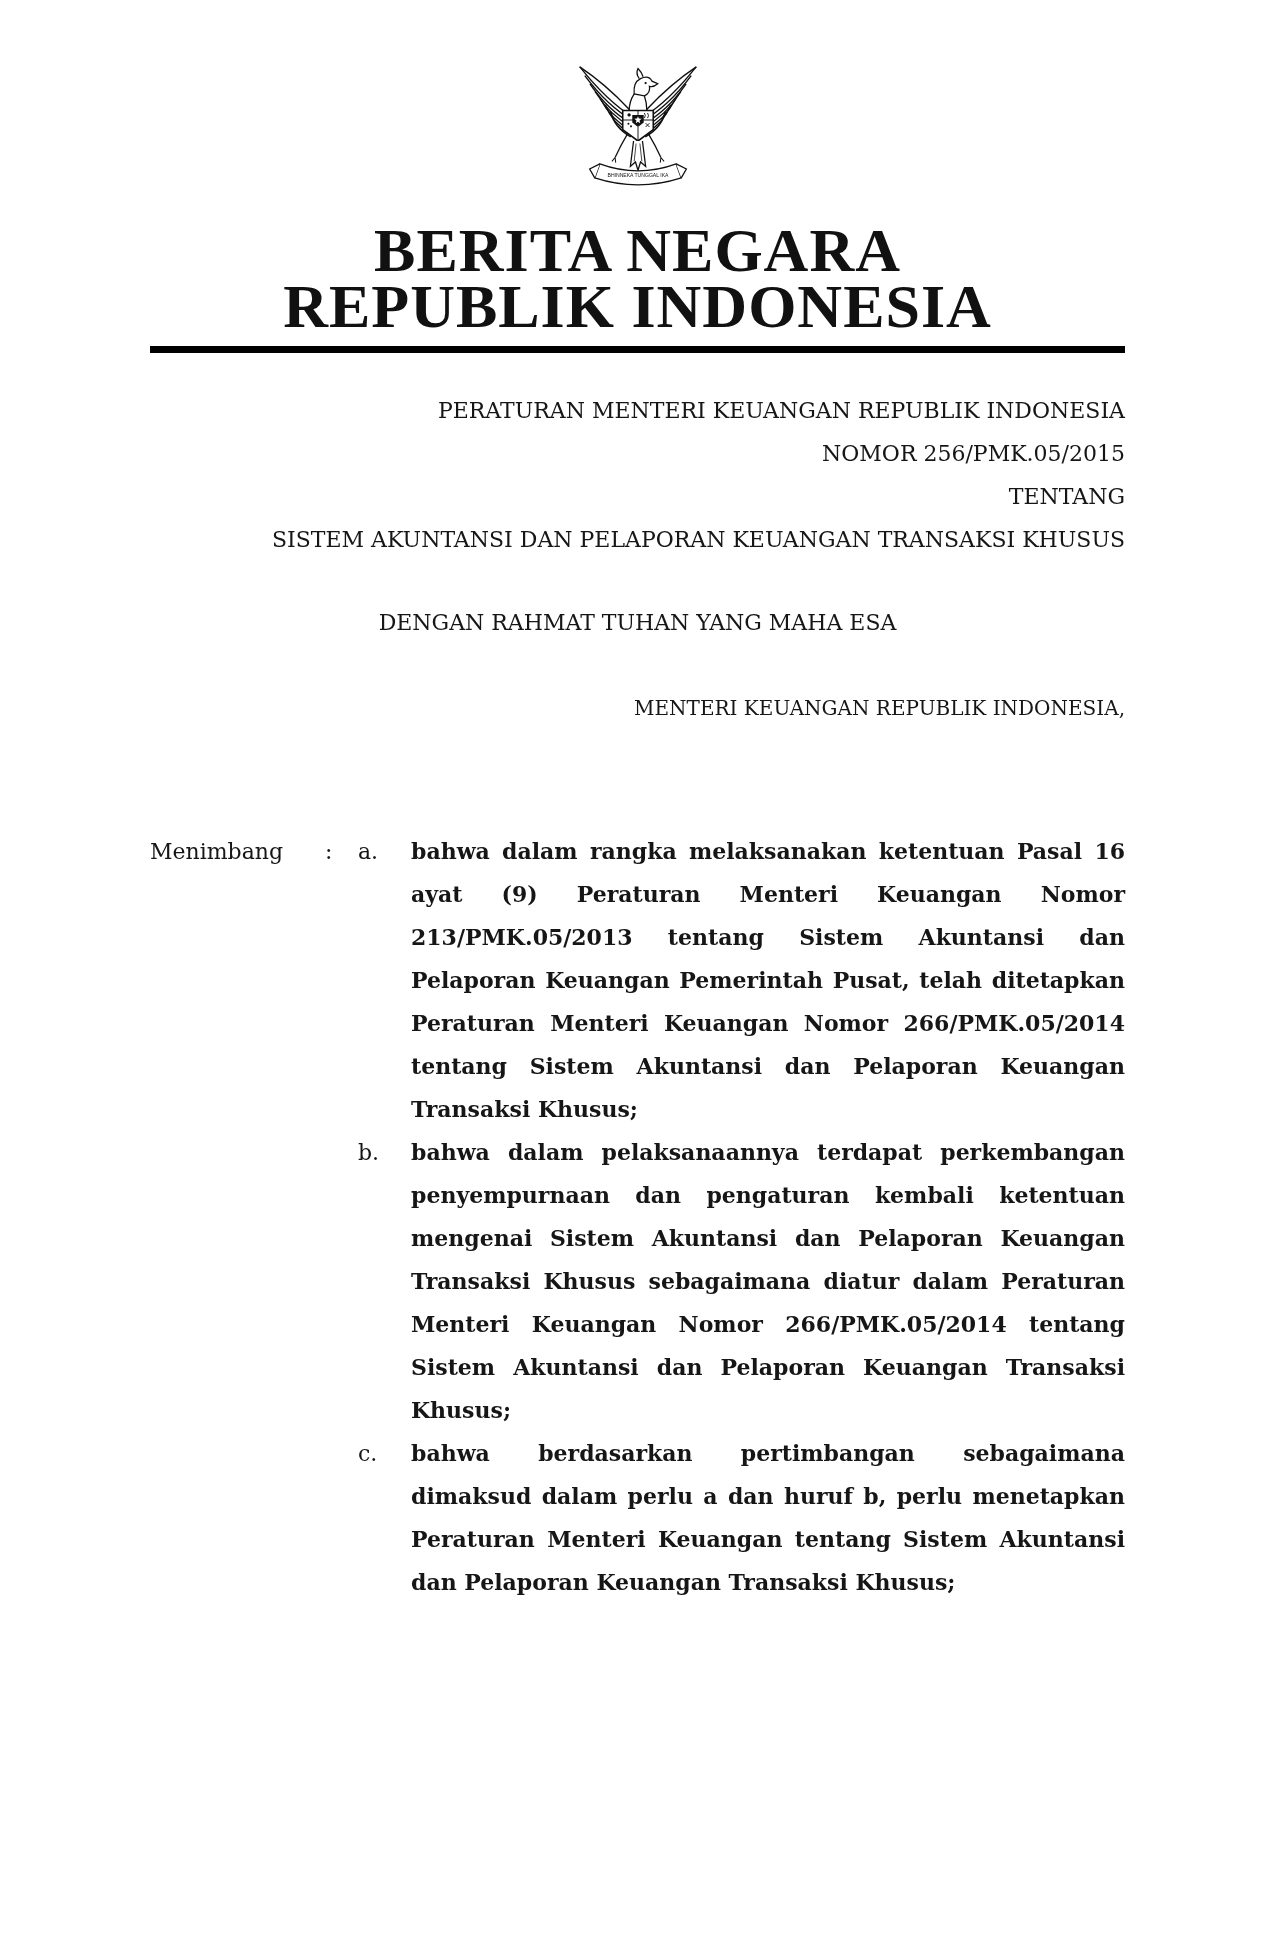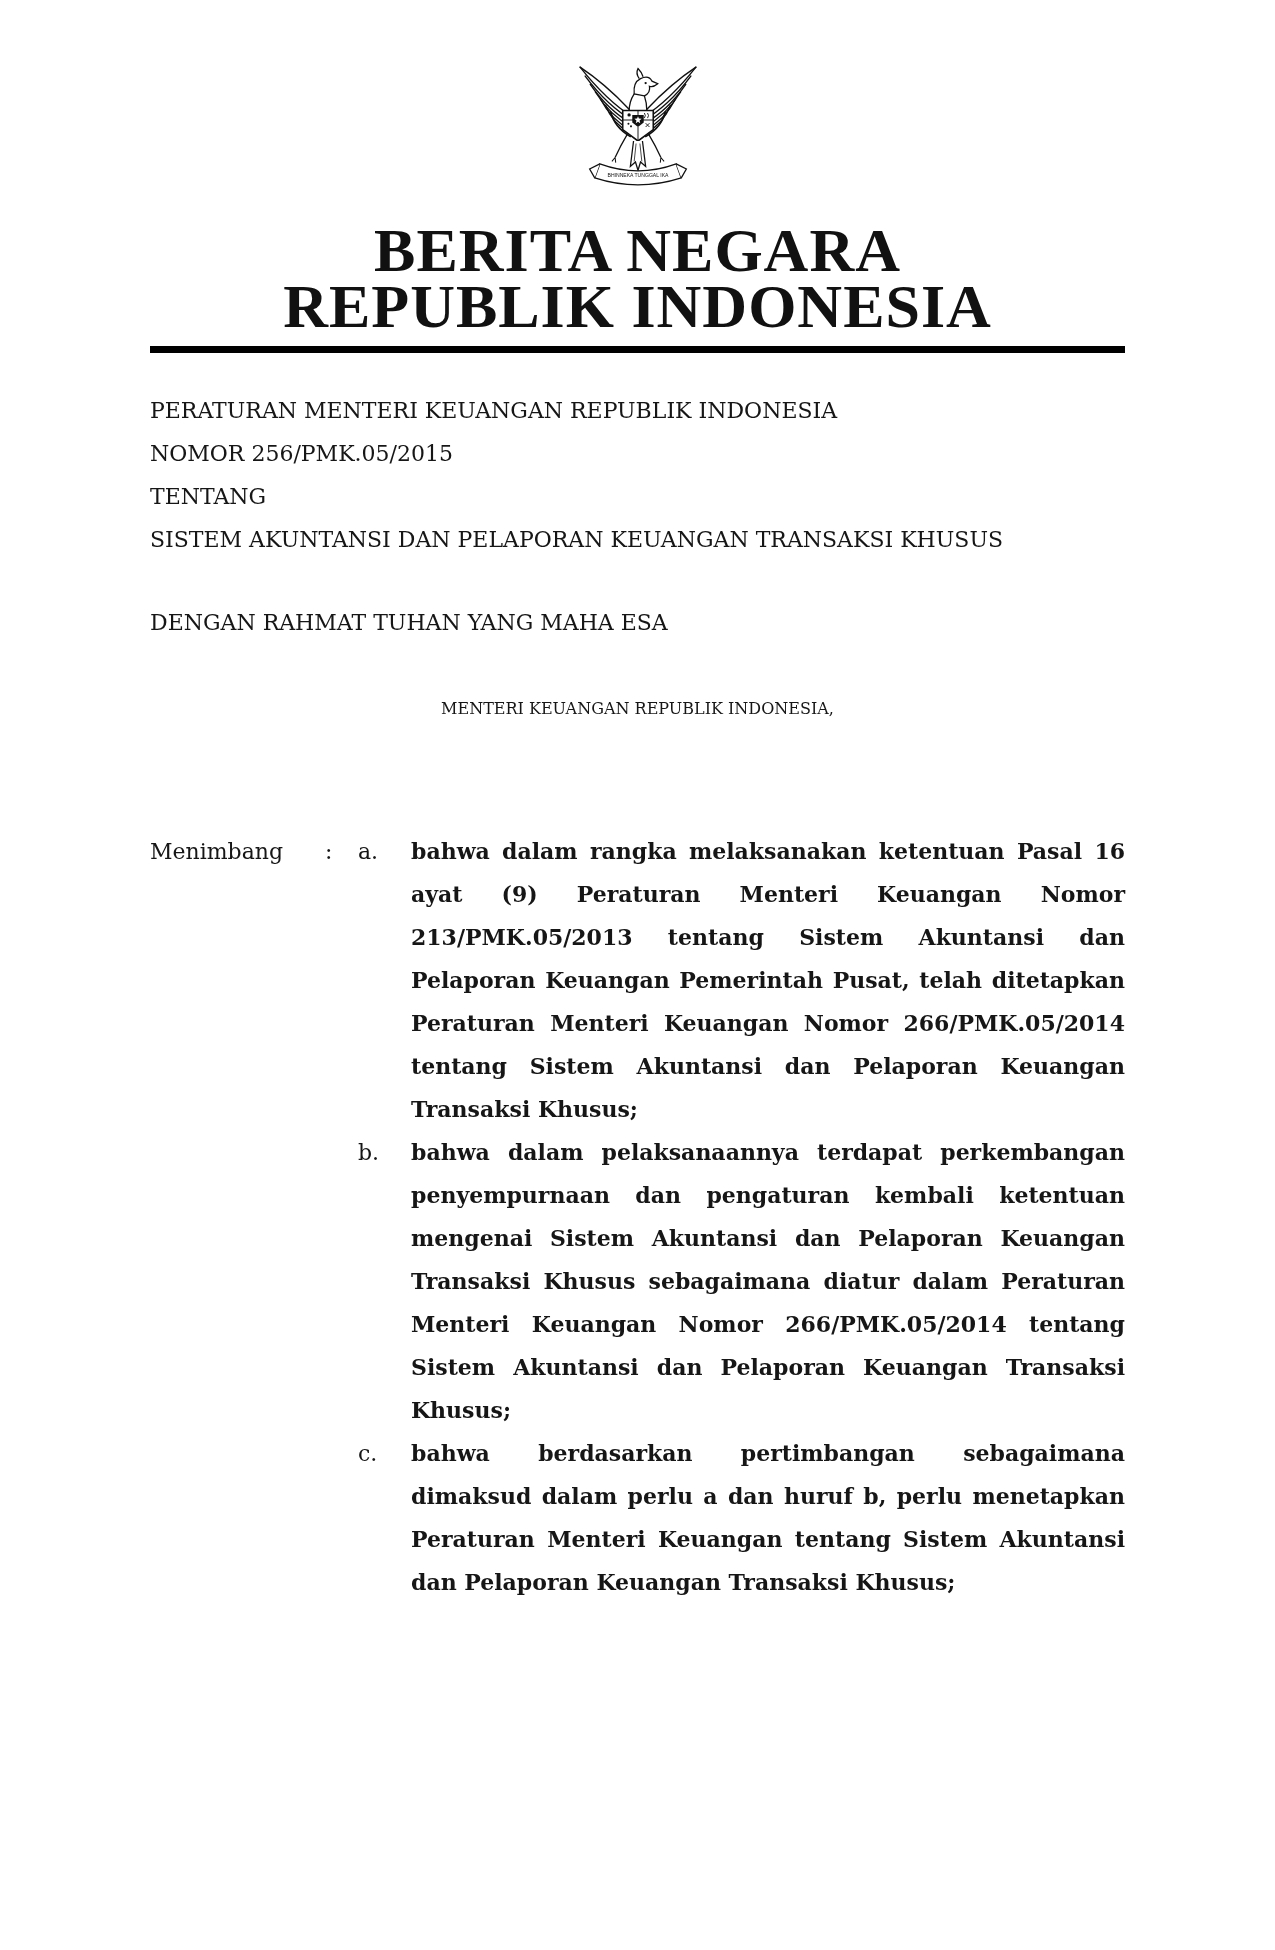--- a/index.html
+++ b/index.html
@@ -24,23 +24,23 @@
     line-height:56px;
     letter-spacing:1px;
     color:#111;
   }
   .rule{margin-top:12px;height:7px;background:#000;}
   .meta-row{display:flex;margin-top:11px;font-size:22px;line-height:43px;}
   .issue-number{width:350px;}
   .subject{width:625px;}
   .jl{text-align:justify;text-align-last:justify;}
   .jl.last{text-align-last:left;}
-  .title-block{margin-top:36px;text-align:left;font-size:22px;line-height:43px;}
-  .invocation{margin-top:40px;font-size:22px;line-height:43px;}
-  .authority{margin-top:43px;text-align:center;font-size:16px;line-height:43px;}
+  .title-block{margin-top:36px;text-align:right;font-size:22px;line-height:43px;}
+  .invocation{margin-top:40px;text-align:center;font-size:22px;line-height:43px;}
+  .authority{margin-top:43px;text-align:right;font-size:20px;line-height:43px;}
   .consider{display:flex;margin-top:100px;font-size:22px;line-height:43px;}
   .c-label{width:175px;}
   .c-colon{width:33px;}
   .c-items{flex:1;}
   .c-item{display:flex;}
   .c-letter{width:53px;}
   .c-text{flex:1;font-weight:bold;}
   .watermark{
     position:absolute;
     right:118px;top:1928px;

